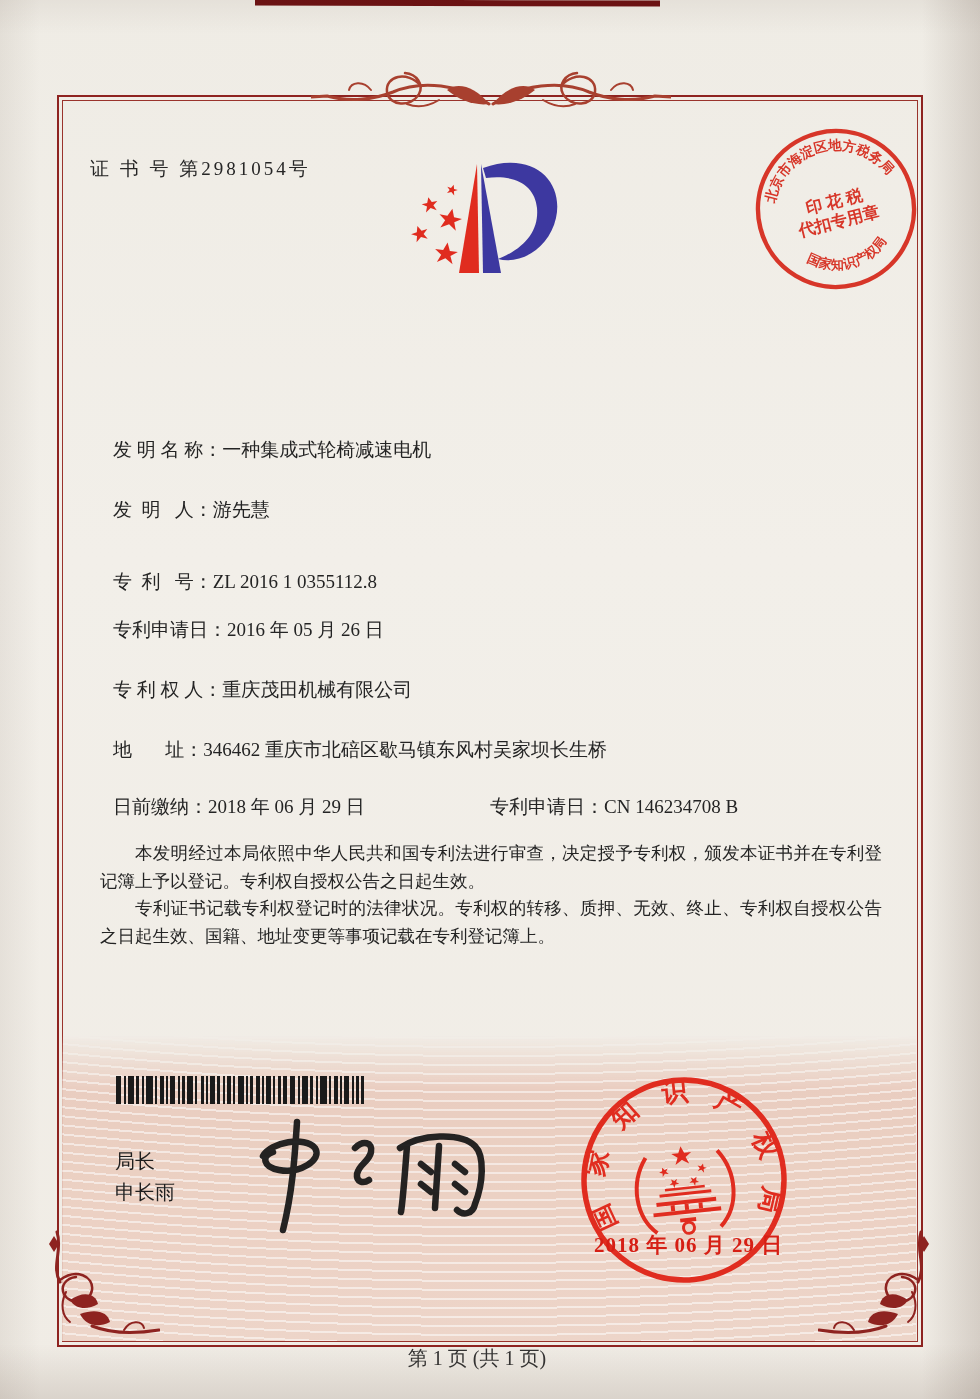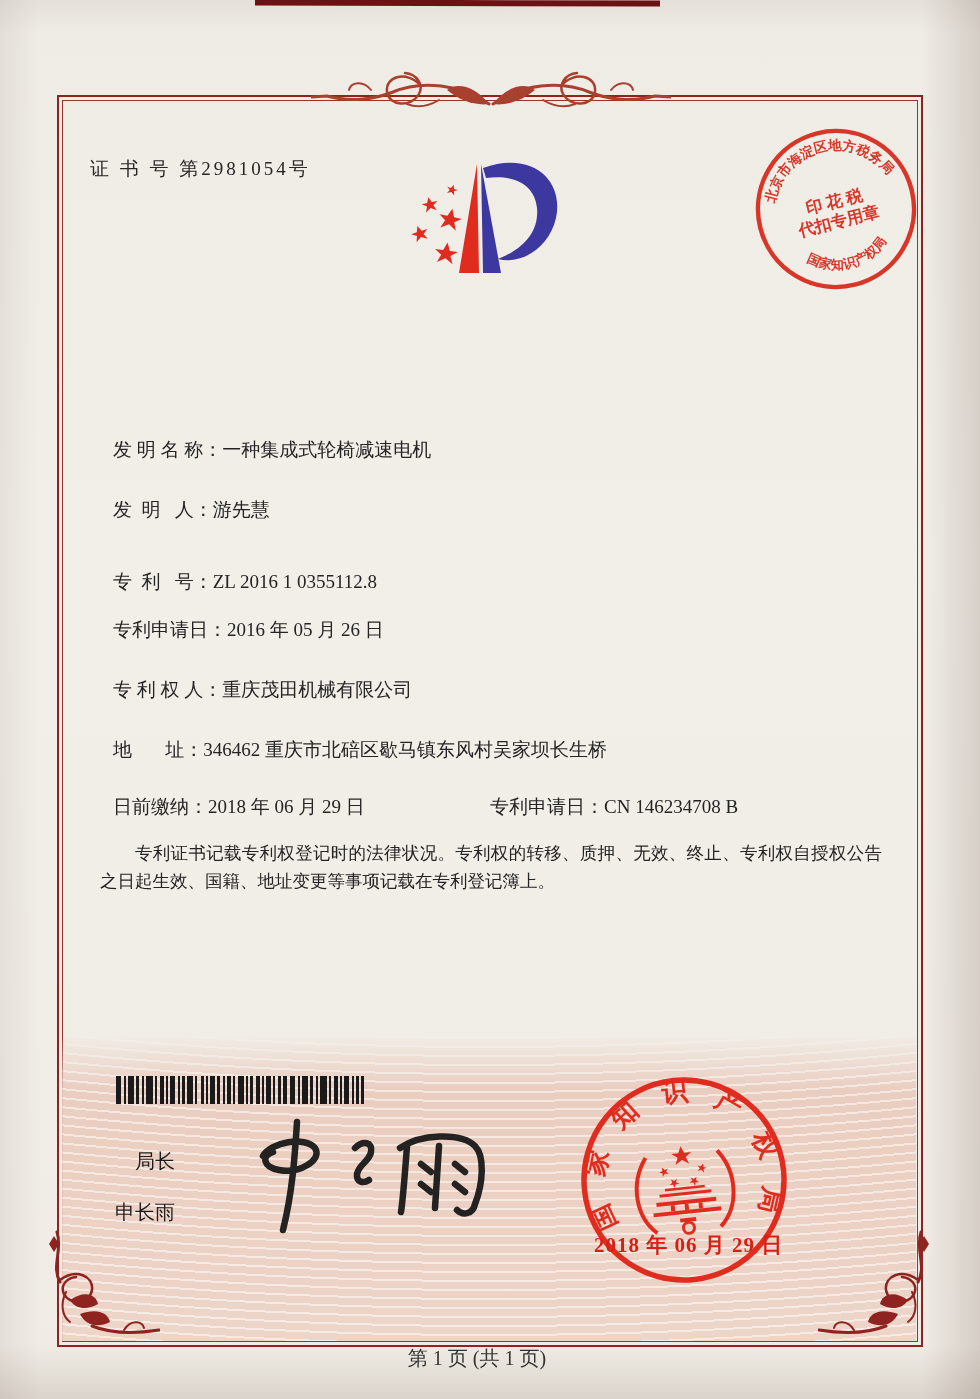--- a/index.html
+++ b/index.html
@@ -33,21 +33,21 @@
     font-size:43px;font-weight:bold;letter-spacing:30px;text-indent:30px;color:#1d1d1d;
   }
   .fields{position:absolute;left:113px;top:437px;width:770px;z-index:10;font-size:19px;color:#242424;}
   .frow{position:absolute;left:0;white-space:nowrap;font-family:Liberation Serif, serif;}
   .frow .lbl{white-space:pre;}
   .grant-no{position:absolute;left:377px;top:0;white-space:nowrap;}
   .paras{position:absolute;left:100px;top:840px;width:782px;z-index:10;font-size:17.5px;line-height:27.5px;text-align:justify;color:#242424;}
   .paras p{margin:0;text-indent:2em;}
   .barcode{position:absolute;left:114px;top:1076px;z-index:10;}
   .signer{position:absolute;left:115px;top:1148px;z-index:10;font-size:20px;color:#1e1e1e;}
-  .signer .role{display:block;margin-bottom:24px;text-align:right;}
+  .signer .role{display:block;margin-bottom:4px;}
   .signature{position:absolute;left:235px;top:1112px;z-index:11;}
   .grant-seal{position:absolute;left:568px;top:1064px;z-index:12;transform:rotate(-6deg);opacity:.95;}
   .seal-date{position:absolute;left:594px;top:1231px;z-index:13;color:#d61f15;font-size:21px;font-weight:bold;letter-spacing:1px;white-space:nowrap;}
   .footer{position:absolute;left:57px;top:1300px;width:840px;text-align:center;font-size:20px;color:#333;z-index:10;margin-top:45px;}
   .flourish{position:absolute;left:311px;top:56px;z-index:6;}
   .corner-bl{position:absolute;left:40px;top:1230px;z-index:7;}
   .corner-br{position:absolute;left:818px;top:1230px;z-index:7;transform:scaleX(-1);}
   svg text{font-family:"Liberation Serif","DejaVu Serif",serif;}
 </style>
 </head>
@@ -157,20 +157,21 @@
     <div class="frow" style="top:300px">
       <span class="lbl">地       址：</span><span>346462 重庆市北碚区歇马镇东风村吴家坝长生桥</span>
     </div>
     <div class="frow" style="top:357px">
       <span class="lbl">日前缴纳：</span><span>2018 年 06 月 29 日</span>
       <span class="grant-no"><span class="lbl">专利申请日：</span><span>CN 146234708 B</span></span>
     </div>
   </div>
 
   <div class="paras">
+    <p>本发明经过本局依照中华人民共和国专利法进行审查，决定授予专利权，颁发本证书并在专利登记簿上予以登记。专利权自授权公告之日起生效。</p>
     <p>专利证书记载专利权登记时的法律状况。专利权的转移、质押、无效、终止、专利权自授权公告之日起生效、国籍、地址变更等事项记载在专利登记簿上。</p>
   </div>
 
   <svg class="barcode" width="252" height="28" viewBox="0 0 252 28">
     <path d="M2,14 H250" stroke="#1a1a1a" stroke-width="28" stroke-dasharray="5 3 2 2 6 2 3 3 2 2 7 2 2 3 4 2 2 2 5 3 2 2 3 2 6 2 2 4 3 2 2 2 5 2 3 3 2 2 4 2 2 3 6 2 2 2 3 3 4 2 2 2 5 2 2 3 3 2 4 3"></path>
   </svg>
 
   <div class="signer">
     <span class="role">局长</span>
     <span>申长雨</span>

